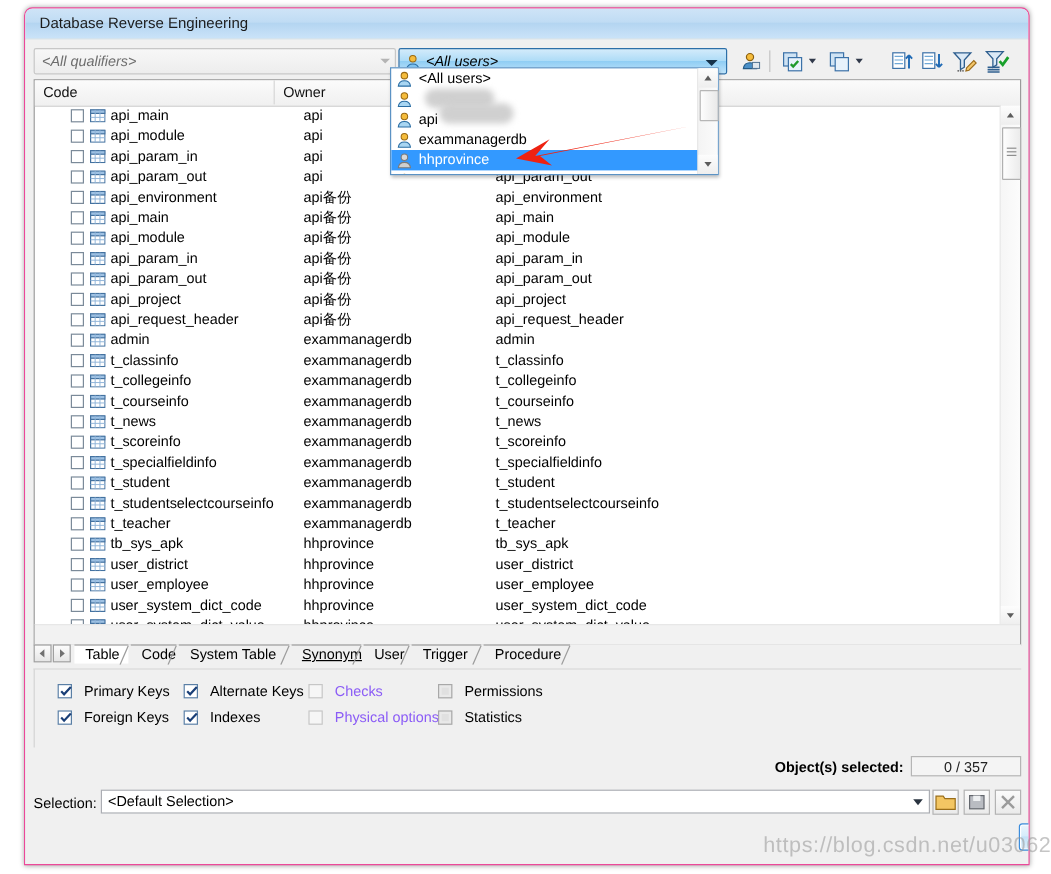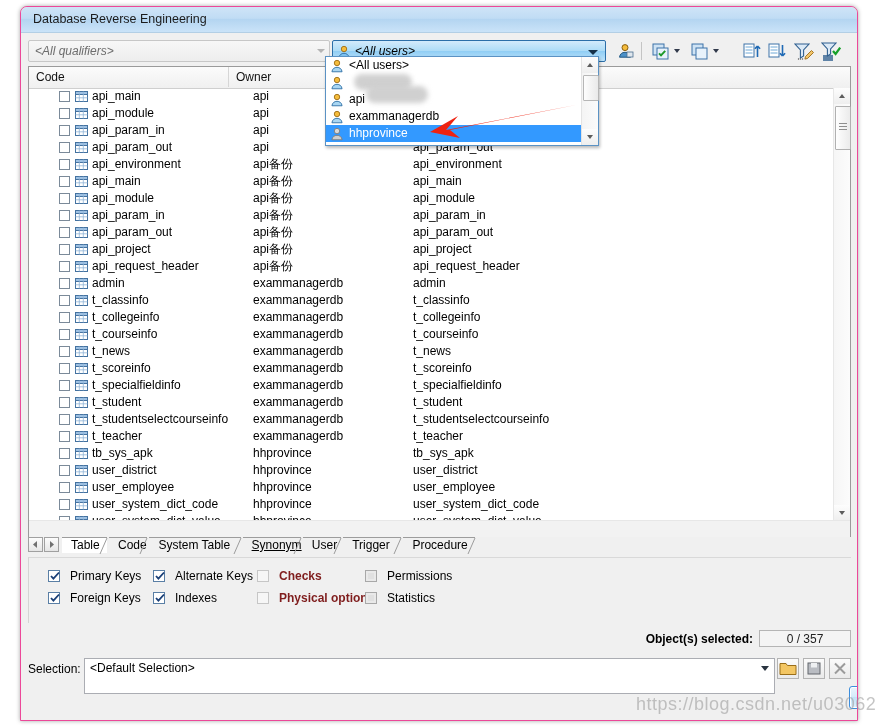--- a/index.html
+++ b/index.html
@@ -186,21 +186,21 @@
   #options{
     position:absolute;left:7px;right:6px;bottom:97px;height:66px;
     border-left:1px solid #d4d4d4;border-top:1px solid #d9d9d9;
     background:#f0f0f0;box-sizing:border-box;
   }
   .opt{position:absolute;font-size:12px;height:16px;line-height:16px;padding-left:22px;}
   .opt .box{
     position:absolute;left:0;top:2px;width:12px;height:12px;box-sizing:border-box;
     border:1px solid #5a7fa5;background:#fff;
   }
-  .opt.dis{color:#7f1d1d;font-weight:bold;}
+  .opt.dis{color:#8b5cf6;}
   .opt.dis .box{border-color:#c6c6c6;background:#f6f6f6;}
   .opt.grey .box{border:1px solid #a8a8a8;background:#e9e9e9;}
   .opt.grey .box:after{
     content:"";position:absolute;left:2px;top:2px;width:6px;height:6px;background:#e0e0e0;
   }
   .chk{position:absolute;left:1px;top:0px;width:10px;height:10px;}
 
   
   #objsel{
     position:absolute;right:6px;bottom:72px;height:18px;font-size:12px;
@@ -209,21 +209,21 @@
   #objsel .val{
     position:absolute;right:0;top:0;width:92px;height:17px;line-height:16px;
     border:1px solid #b5b5b5;background:#f4f4f4;text-align:center;box-sizing:border-box;
     font-size:12px;color:#222;
   }
 
   
   #selrow{position:absolute;left:7px;right:6px;bottom:40px;height:22px;}
   #selrow .lbl{position:absolute;left:0;top:4px;font-size:12px;}
   #sel-input{
-    position:absolute;left:56px;top:0;right:76px;height:36px;line-height:18px;
+    position:absolute;left:56px;top:0;right:76px;height:20px;line-height:18px;
     border:1px solid #abadb3;background:#fff;box-sizing:border-box;padding-left:5px;font-size:12px;
   }
   #sel-input .arrow{
     position:absolute;right:5px;top:7px;width:0;height:0;
     border-left:4.5px solid transparent;border-right:4.5px solid transparent;border-top:5px solid #2a3440;
   }
   .sq-btn{
     position:absolute;top:0;width:22px;height:21px;box-sizing:border-box;
     border:1px solid #b3b3b3;background:linear-gradient(to bottom,#fbfbfb,#eaeaea);
   }

